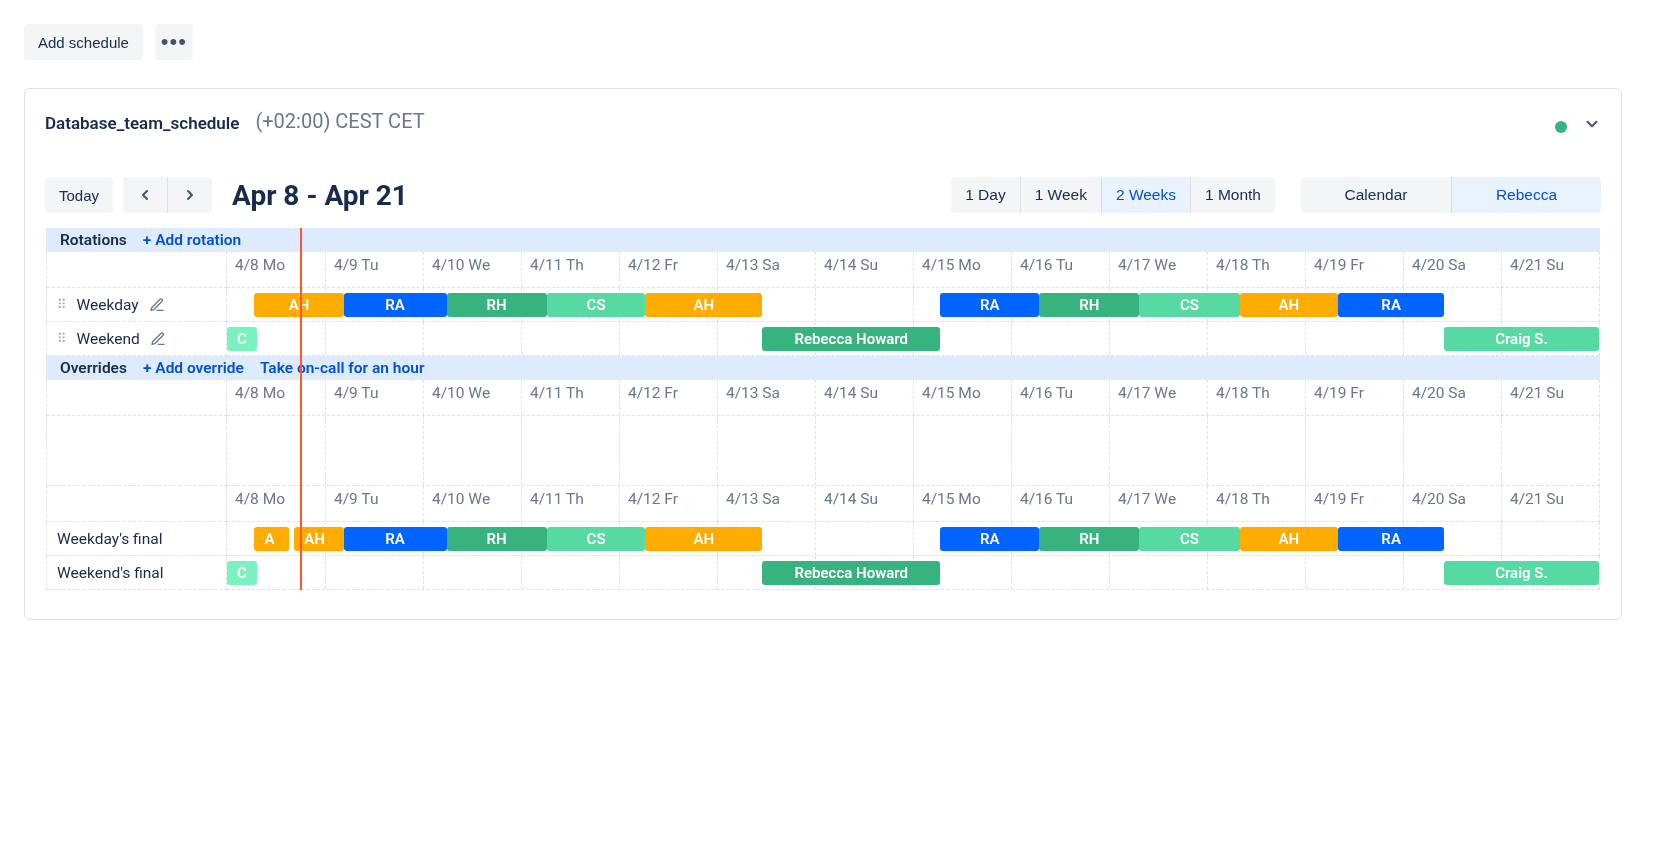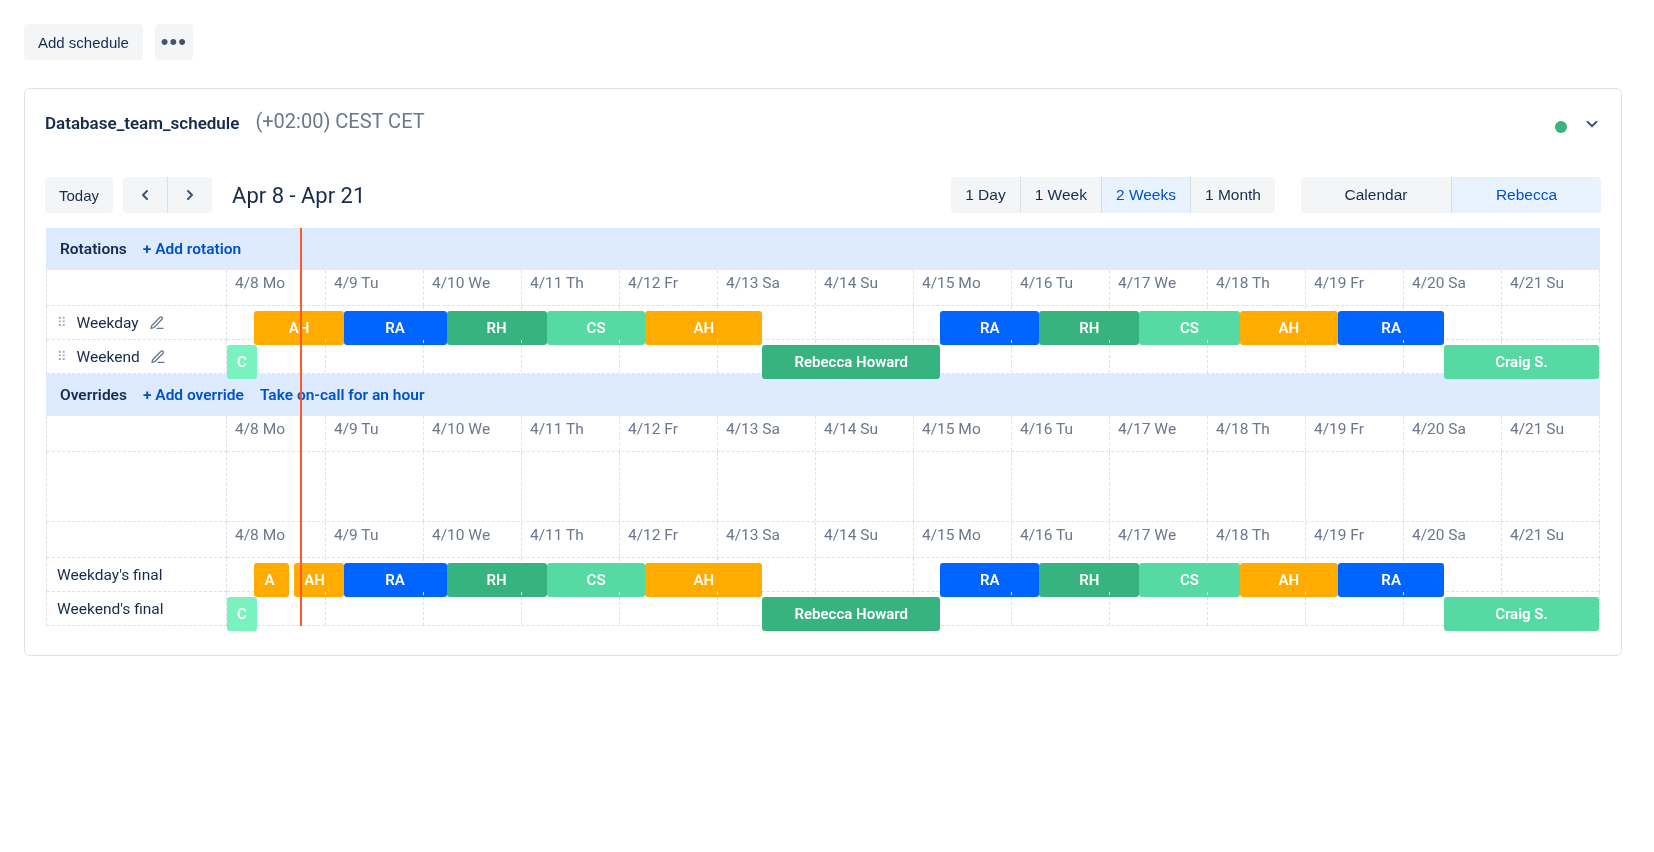--- a/index.html
+++ b/index.html
@@ -33,43 +33,43 @@
   .card-head{display:flex;align-items:flex-end;gap:16px;margin-bottom:44px}
   .sched-name{font-size:17px;font-weight:600}
   .tz{color:var(--c-muted);font-size:20px}
   .status-dot{width:12px;height:12px;border-radius:50%;background:#36B37E;margin-left:auto}
   .chev{color:var(--c-muted)}
   .toolbar{display:flex;align-items:center;gap:10px;margin-bottom:14px}
   .tb-group{display:flex;background:var(--c-btn-bg);border-radius:4px;overflow:hidden}
   .tbtn{height:36px;padding:0 14px;border:none;background:transparent;font-size:15.5px;color:var(--c-text);font-weight:500;cursor:pointer;display:inline-flex;align-items:center}
   .tbtn.sep{border-left:1px solid rgba(9,30,66,.1)}
   .tbtn.active{background:var(--c-sel-blue);color:var(--c-active-text)}
-  .range-label{font-size:22px;font-weight:400;margin-left:10px}
+  .range-label{font-size:28px;font-weight:700;margin-left:10px}
   .grow{flex:1}
   .view-grp{margin-right:16px}
   .mode-grp .tbtn{min-width:150px;justify-content:center}
   .timeline{border:1px dashed rgba(0,0,0,0)}
-  .sec-head{background:var(--c-row-blue);padding:12px 14px;display:flex;align-items:center;gap:16px;font-size:15.5px}
+  .sec-head{background:var(--c-row-blue);padding:3px 14px;display:flex;align-items:center;gap:16px;font-size:15.5px}
   .sec-head .title{font-weight:600}
   .link{color:var(--c-active-text);font-weight:600;cursor:pointer}
   .grid-row{display:flex;border-left:1px dashed var(--c-border);border-right:1px dashed var(--c-border)}
   .leftcol{width:180px;flex:0 0 180px;padding:6px 10px;display:flex;align-items:center;gap:10px;border-right:1px dashed var(--c-border);border-bottom:1px dashed var(--c-border);font-size:15.5px}
   .leftcol .drag{color:#A5ADBA;font-size:13px}
   .edit-icon{width:16px;height:16px;color:#6B778C}
   .track-wrap{flex:1;position:relative;border-bottom:1px dashed var(--c-border)}
   
   .cols{position:absolute;inset:0;display:grid;grid-template-columns:repeat(14,1fr)}
   .cell{border-left:1px dashed var(--c-border);padding:4px 8px 0;color:var(--c-muted);font-size:15.5px;white-space:nowrap}
   .cell:first-child{border-left:none}
   .dates .track-wrap{height:36px}
   .row .track-wrap{height:34px}
   .row .leftcol{height:34px}
   .dates .leftcol{height:36px}
   .bars{position:absolute;inset:0}
-  .bar{position:absolute;height:34px;top:5px;border-radius:3px;color:#fff;font-weight:600;display:flex;align-items:center;padding:0 10px;font-size:15px;white-space:nowrap;overflow:hidden}
+  .bar{position:absolute;height:24px;top:5px;border-radius:3px;color:#fff;font-weight:600;display:flex;align-items:center;padding:0 10px;font-size:15px;white-space:nowrap;overflow:hidden}
   .bar.orange{background:var(--orange)}
   .bar.blue{background:var(--blue)}
   .bar.dgreen{background:var(--dgreen)}
   .bar.lgreen{background:var(--lgreen)}
   .bar.mint{background:var(--mint)}
   .nowline{position:absolute;top:0;bottom:0;width:2px;background:var(--c-line);left:calc(180px + (100% - 180px) * 0.0536);pointer-events:none}
   .timeline{position:relative}
   .gap-row .track-wrap, .gap-row .leftcol{height:70px}
   .pc{justify-content:center}
   svg{display:block}

